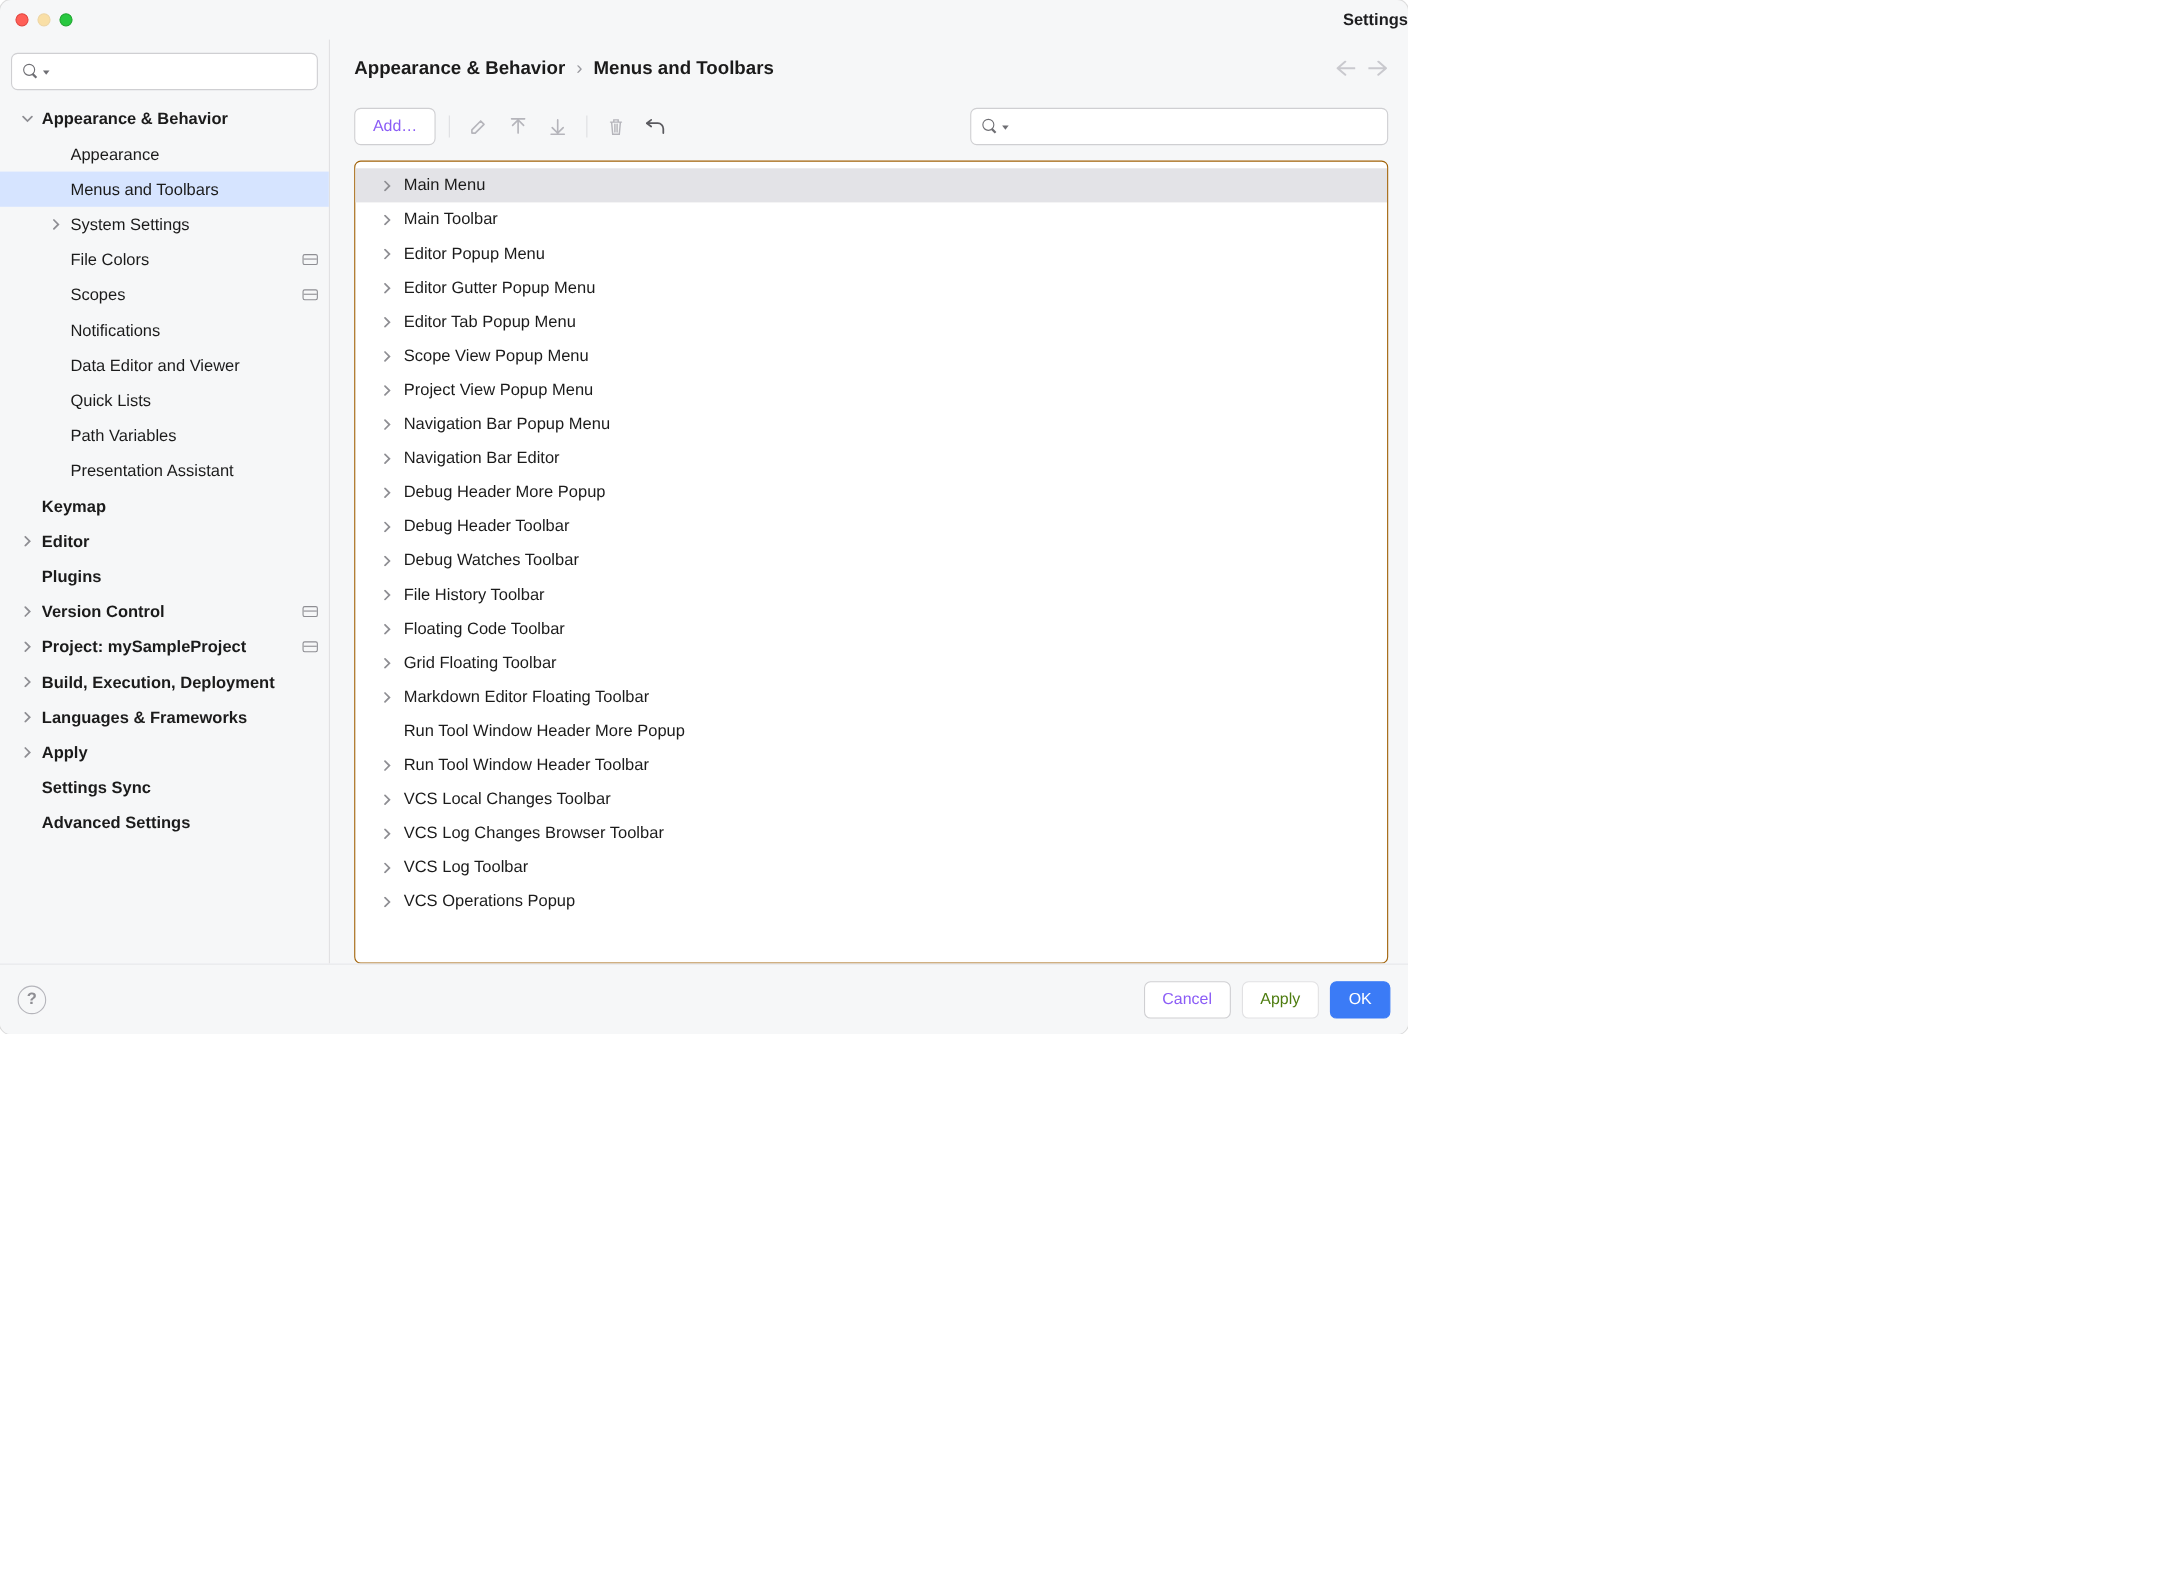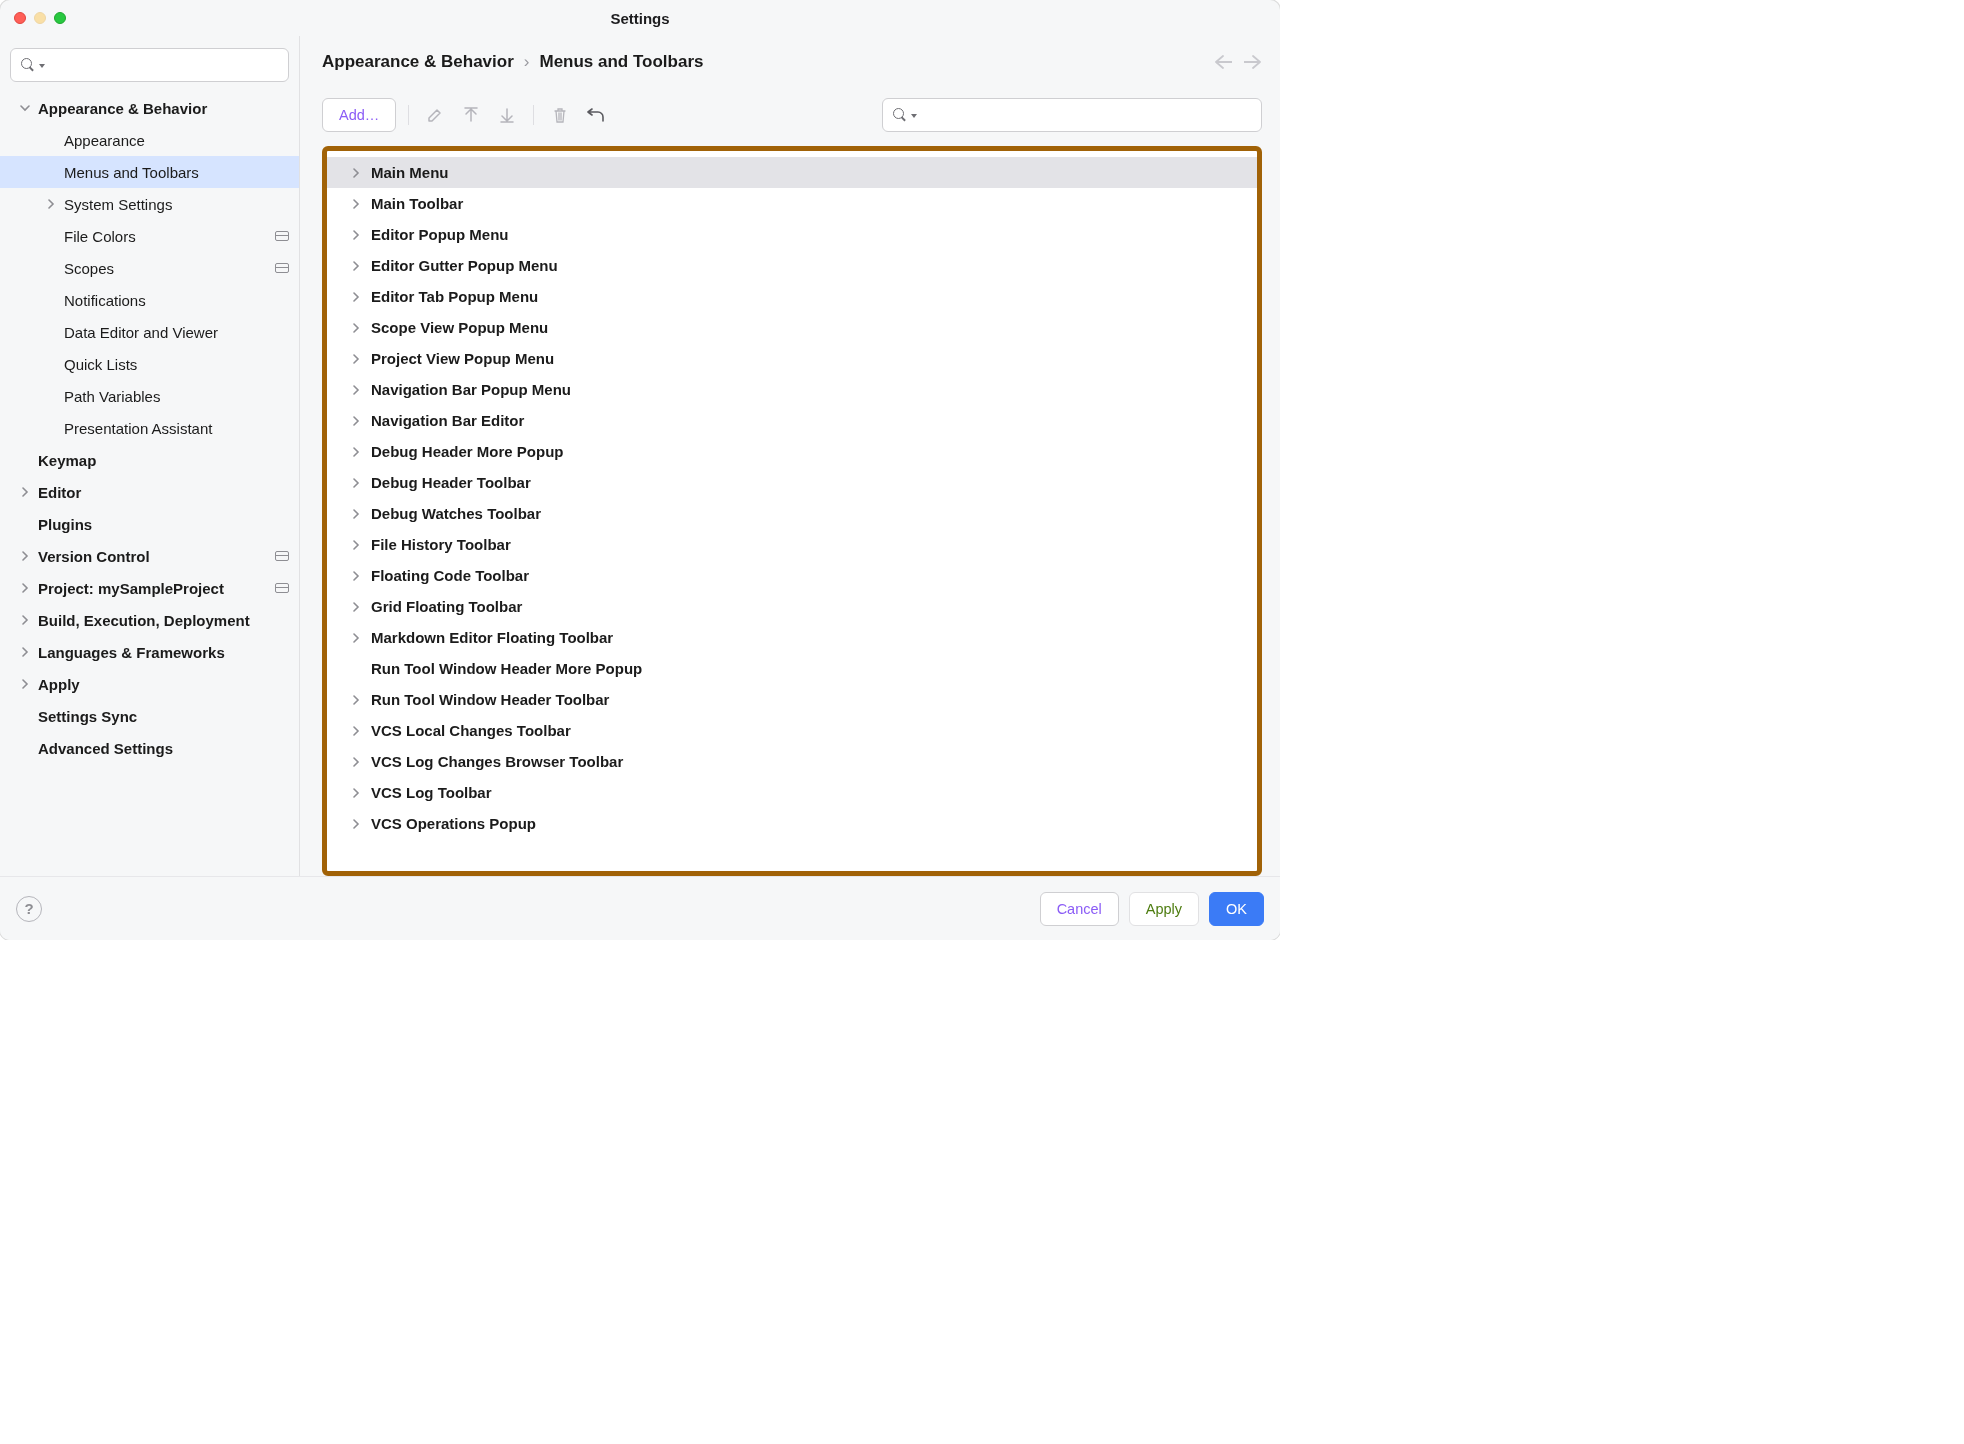--- a/index.html
+++ b/index.html
@@ -26,21 +26,21 @@
   }
   .traffic {
     display: flex; gap: 8px;
     padding-left: 14px;
   }
   .dot { width: 12px; height: 12px; border-radius: 50%; }
   .dot.red { background:#ff5f57; border:1px solid #e24640; }
   .dot.yellow { background:#febc2e; border:1px solid #e1a327; opacity: .4;}
   .dot.green { background:#28c840; border:1px solid #1fa72f; }
   .title {
-    position: absolute; left:0; right:0; text-align:center;
+    position: absolute; left:0; right:0; text-align:right;
     font-weight:600; color:#1d1d1f; font-size:15px;
   }
   .body {
     flex:1; display:flex; min-height:0;
   }
   .sidebar {
     width: 300px;
     border-right: 1px solid #e1e1e3;
     display:flex; flex-direction:column;
     padding-top: 6px;
@@ -125,22 +125,22 @@
   .icon-btn.en { color:#5a5a5f; }
   .vsep { width:1px; height:20px; background:#dedee2; margin:0 4px; }
   .content-search {
     margin-left:auto; width:380px; height:34px;
     background:#fff; border:1px solid #cfcfd2; border-radius:6px;
     display:flex; align-items:center; padding:0 10px; gap:4px;
   }
   .content-search input { border:none; outline:none; flex:1; font-size:15px; }
   .list-pane {
     margin-top:14px; flex:1; min-height:0;
-    background:#fff; border:5px solid #a16207; border-radius:6px;
-    padding: 6px 0; overflow-y:auto;font-weight:bold;
+    background:#fff; border:1px solid #a16207; border-radius:6px;
+    padding: 6px 0; overflow-y:auto;
   }
   .row {
     height:31px; display:flex; align-items:center;
     padding-left:24px; gap:6px; font-size:15px;
   }
   .row .arrow { width:14px; text-align:center; color:#9a9aa0; }
   .row .arrow.hidden { visibility:hidden; }
   .row.selected { background:#e3e3e7; }
   .footer {
     height:64px; display:flex; align-items:center; padding:0 16px;

